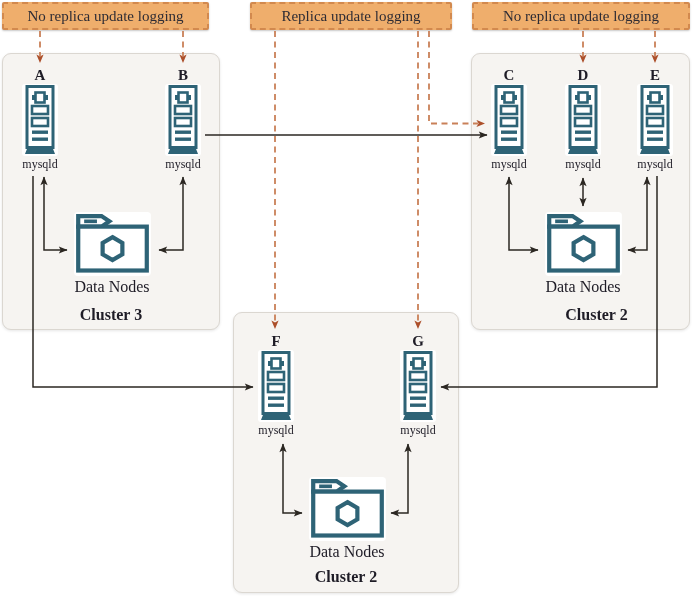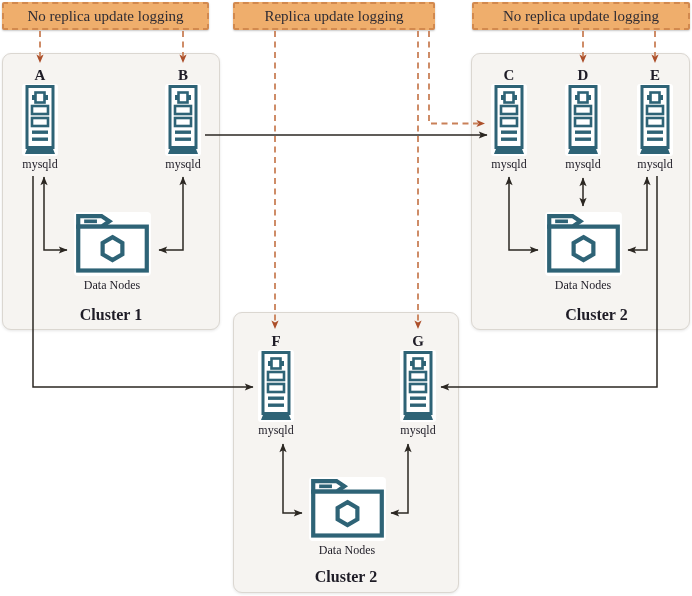--- a/index.html
+++ b/index.html
@@ -29,21 +29,21 @@
     border-radius:2px;box-shadow:0 1px 2px rgba(0,0,0,.22);
     display:flex;align-items:center;justify-content:center;
     font-size:15px;color:var(--annotation-text);white-space:nowrap;
   }
   .server{position:absolute;width:64px;text-align:center;}
   .node-letter{font-size:15px;font-weight:600;height:18px;line-height:18px;color:var(--text-dark);}
   .server-icon{width:36px;height:72px;display:block;margin:0 auto;color:var(--icon-teal);}
   .node-process{font-size:12px;height:17px;line-height:17px;color:var(--text-dark);}
   .datanodes{position:absolute;width:110px;text-align:center;}
   .folder-icon{width:79px;height:64px;display:block;margin:0 auto;color:var(--icon-teal);}
-  .datanodes-label{font-size:12px;margin-top:2px;color:var(--text-dark);}
+  .datanodes-label{font-size:16px;margin-top:2px;color:var(--text-dark);}
   .overlay{position:absolute;left:0;top:0;pointer-events:none;}
   .ln-solid{stroke:var(--solid-line);stroke-width:1.5;fill:none;}
   .ln-dashed{stroke:var(--dashed-line);stroke-width:1.8;fill:none;stroke-dasharray:6 4.5;}
   .mk-dark{fill:var(--solid-line);}
   .mk-orange{fill:var(--dashed-arrowhead);}
   .defs-holder{position:absolute;width:0;height:0;overflow:hidden;}
 </style>
 </head>
 <body>
 
@@ -72,21 +72,21 @@
 
 <div class="canvas">
 
   <div class="cluster" style="left:2px;top:53px;width:218px;height:277px;"></div>
   <div class="cluster" style="left:471px;top:53px;width:219px;height:277px;"></div>
   <div class="cluster" style="left:233px;top:312px;width:226px;height:281px;"></div>
 
   <div class="toplabel" style="left:2px;width:207px;">
     <span>No replica update logging</span>
   </div>
-  <div class="toplabel" style="left:233px;width:202px;">
+  <div class="toplabel" style="left:250px;width:202px;">
     <span>Replica update logging</span>
   </div>
   <div class="toplabel" style="left:472px;width:218px;">
     <span>No replica update logging</span>
   </div>
 
   <div class="server" style="left:8px;top:66px;">
     <div class="node-letter">A</div>
     <svg class="server-icon">
         <use href="#sym-server"></use>
@@ -150,21 +150,21 @@
       </svg>
     <div class="datanodes-label">Data Nodes</div>
   </div>
   <div class="datanodes" style="left:292px;top:477px;">
     <svg class="folder-icon">
         <use href="#sym-folder"></use>
       </svg>
     <div class="datanodes-label">Data Nodes</div>
   </div>
 
-  <div class="cluster-name" style="left:2px;top:306px;width:218px;">Cluster 1</div>
+  <div class="cluster-name" style="left:2px;top:306px;width:218px;">Cluster 3</div>
   <div class="cluster-name" style="left:471px;top:306px;width:219px;padding-left:16px;">Cluster 2</div>
   <div class="cluster-name" style="left:233px;top:568px;width:226px;">Cluster 2</div>
 
   <svg class="overlay" width="692" height="596" viewBox="0 0 692 596">
     <defs>
       <marker id="m-dark" viewBox="0 0 10 8" refX="8.6" refY="4" markerWidth="10" markerHeight="8" orient="auto-start-reverse" markerUnits="userSpaceOnUse">
         <path d="M0.4 0.4 L9.2 4 L0.4 7.6 L2.3 4 Z" class="mk-dark"></path>
       </marker>
       <marker id="m-orange" viewBox="0 0 10 8" refX="2" refY="4" markerWidth="10" markerHeight="8" orient="auto" markerUnits="userSpaceOnUse">
         <path d="M0.4 0.4 L9 4 L0.4 7.6 L2.6 4 Z" class="mk-orange"></path>

